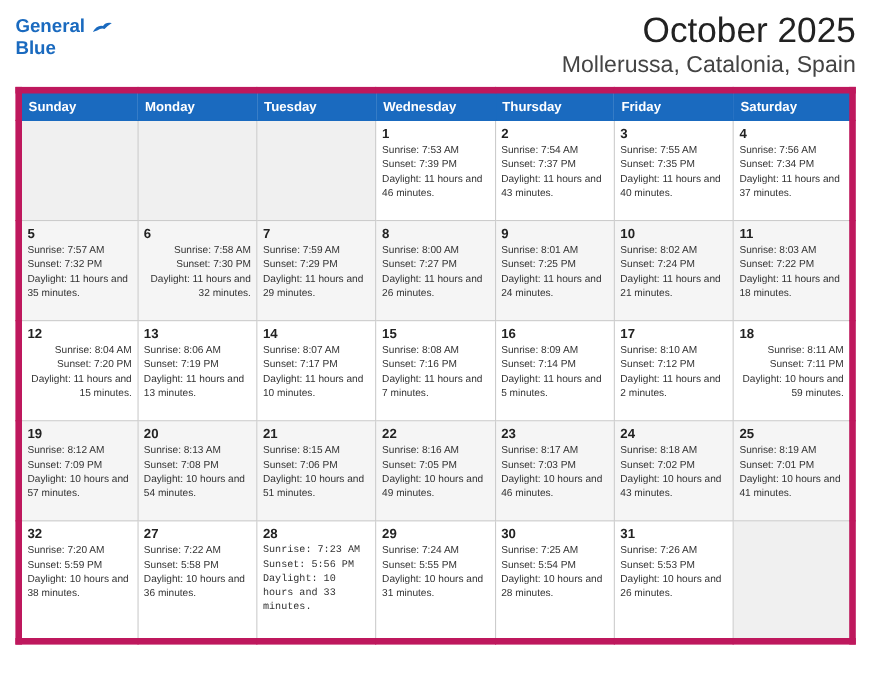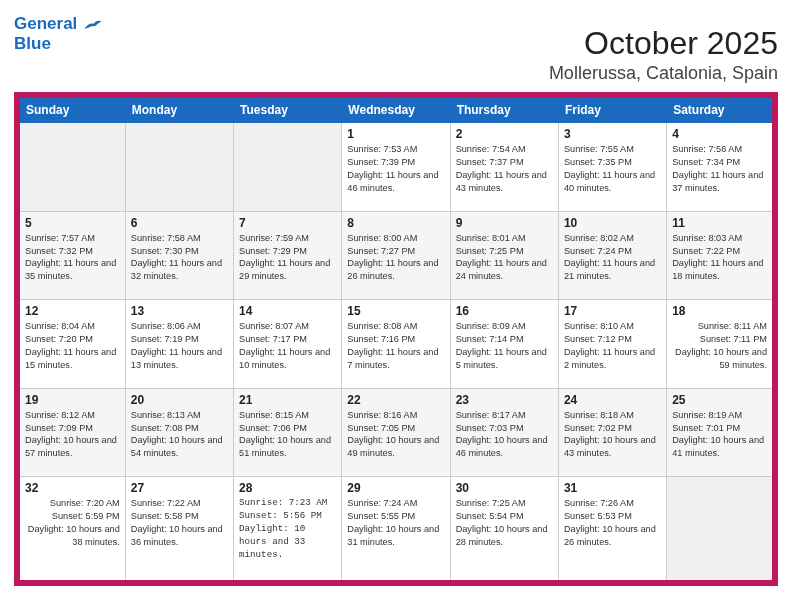--- a/index.html
+++ b/index.html
@@ -29,24 +29,23 @@
       margin-top: 4px;
     }
     .title-block {
       text-align: right;
     }
     .main-title {
       font-size: 32px;
       font-weight: normal;
       color: #222;
       line-height: 1.1;
-      margin-top: 16px;
     }
     .subtitle {
-      font-size: 18px;
+      font-size: 21px;
       color: #444;
       margin-top: 2px;
       text-align: right;
     }
     .calendar {
       flex: 1;
       border: 6px solid #be185d;
       border-collapse: collapse;
       width: 100%;
       table-layout: fixed;
@@ -157,21 +156,21 @@
         </tr>
         <tr>
           <td>
             <span class="day-num">5</span>
             <div class="day-info" style="white-space: pre-line;">Sunrise: 7:57 AM
 Sunset: 7:32 PM
 Daylight: 11 hours and 35 minutes.</div>
           </td>
           <td>
             <span class="day-num">6</span>
-            <div class="day-info" style="white-space: pre-line;">Sunrise: 7:58 AM
+            <div class="day-info" style="white-space: pre-line; text-align: right;">Sunrise: 7:58 AM
 Sunset: 7:30 PM
 Daylight: 11 hours and 32 minutes.</div>
           </td>
           <td>
             <span class="day-num">7</span>
             <div class="day-info" style="white-space: pre-line;">Sunrise: 7:59 AM
 Sunset: 7:29 PM
 Daylight: 11 hours and 29 minutes.</div>
           </td>
           <td>
@@ -195,21 +194,21 @@
           <td>
             <span class="day-num">11</span>
             <div class="day-info" style="white-space: pre-line;">Sunrise: 8:03 AM
 Sunset: 7:22 PM
 Daylight: 11 hours and 18 minutes.</div>
           </td>
         </tr>
         <tr>
           <td>
             <span class="day-num">12</span>
-            <div class="day-info" style="white-space: pre-line;">Sunrise: 8:04 AM
+            <div class="day-info" style="white-space: pre-line; text-align: right;">Sunrise: 8:04 AM
 Sunset: 7:20 PM
 Daylight: 11 hours and 15 minutes.</div>
           </td>
           <td>
             <span class="day-num">13</span>
             <div class="day-info" style="white-space: pre-line;">Sunrise: 8:06 AM
 Sunset: 7:19 PM
 Daylight: 11 hours and 13 minutes.</div>
           </td>
           <td>
@@ -283,21 +282,21 @@
           <td>
             <span class="day-num">25</span>
             <div class="day-info" style="white-space: pre-line;">Sunrise: 8:19 AM
 Sunset: 7:01 PM
 Daylight: 10 hours and 41 minutes.</div>
           </td>
         </tr>
         <tr>
           <td>
             <span class="day-num">32</span>
-            <div class="day-info" style="white-space: pre-line; text-align: right;">Sunrise: 7:20 AM
+            <div class="day-info" style="white-space: pre-line;">Sunrise: 7:20 AM
 Sunset: 5:59 PM
 Daylight: 10 hours and 38 minutes.</div>
           </td>
           <td>
             <span class="day-num">27</span>
             <div class="day-info" style="white-space: pre-line;">Sunrise: 7:22 AM
 Sunset: 5:58 PM
 Daylight: 10 hours and 36 minutes.</div>
           </td>
           <td>

